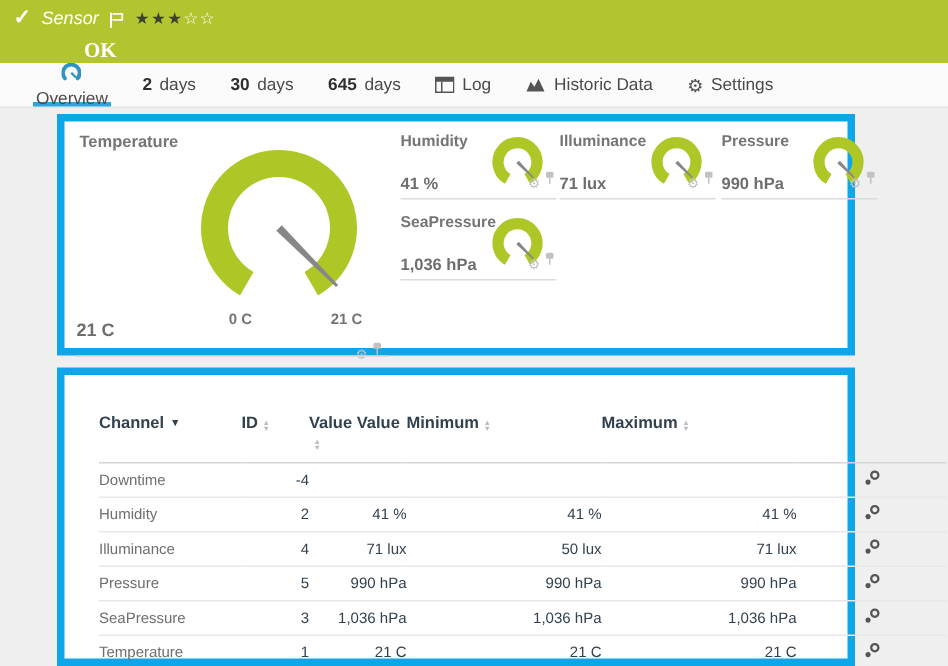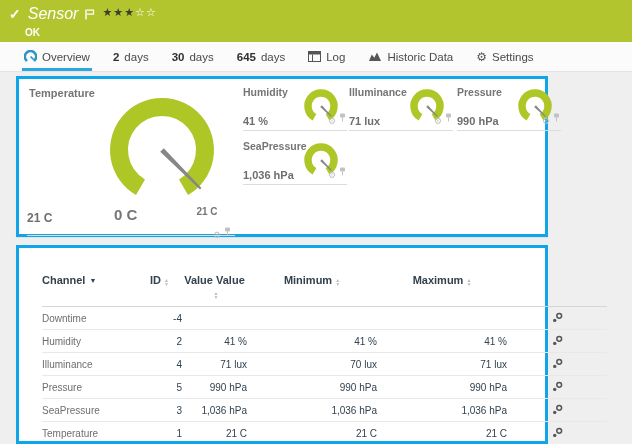--- a/index.html
+++ b/index.html
@@ -3,49 +3,49 @@
 <meta charset="utf-8">
 <style>
   * { margin:0; padding:0; box-sizing:border-box; }
   html,body { width:632px; height:444px; overflow:hidden;
     font-family:"Liberation Sans", sans-serif; background:#efefef; }
 
   
   .hdr { height:42px; background:#b2c52f; color:#fff; position:relative; }
   .hdr-row1 { display:flex; align-items:baseline; gap:7px; padding:5px 0 0 9px; }
   .check { font-size:14px; font-weight:bold; line-height:12px; }
-  .kind { font-style:italic; font-size:16px; }
+  .kind { font-style:italic; font-size:12px; }
   .title { font-size:15px; font-weight:bold; letter-spacing:.2px; }
   .flagwrap { align-self:flex-start; margin-top:1px; }
   .stars { font-size:11px; letter-spacing:1px; align-self:flex-start; margin-top:1px; }
   .stars .on { color:#3c4030; }
   .stars .off { color:#ffffff; }
-  .status { font-size:10px; font-weight:bold; margin:3px 0 0 25px; }
+  .status { font-size:14px; font-weight:bold; margin:3px 0 0 56px;font-family:Liberation Serif, serif; }
 
   
   .tabbar { height:30px; background:#fbfbfb; border-bottom:1px solid #e3e3e3;
     display:flex; align-items:stretch; padding-left:22px; gap:19px; }
   .tab { display:flex; align-items:center; gap:5px; font-size:11.5px; color:#4a4a4a;
     cursor:pointer; padding:0 2px; white-space:nowrap; }
-  .tab.active { box-shadow:inset 0 -3px 0 #29a7df; }
+  .tab.active { box-shadow:inset 0 -3px 0 #29a7df;flex-direction:column; }
   .tab b { color:#2f2f2f; }
   .tab .glyph { display:flex; align-items:center; }
   .gearchar { font-family:"DejaVu Sans", sans-serif; font-size:12px; color:#555; line-height:12px; }
 
   
-  .card { position:absolute; left:16px; width:532px; background:#fff;
-    border:3px solid #0ea5e9; box-shadow:0 1px 1px rgba(0,0,0,.05); }
+  .card { position:absolute; left:38px; width:532px; background:#fff;
+    border:5px solid #0ea5e9; box-shadow:0 1px 1px rgba(0,0,0,.05); }
   #gauge-card { top:76px; height:161px; }
   #table-card { top:245px; height:199px; }
 
   
   .t-name { position:absolute; left:10px; top:8px; font-size:11px; font-weight:bold; color:#757575; }
   .big-gauge { position:absolute; left:83px; top:11px; }
-  .g-min { position:absolute; left:95px; top:127px; width:30px; text-align:left;
-    font-size:15px; font-weight:bold; color:#757575; }
+  .g-min { position:absolute; left:95px; top:127px; width:30px; text-align:right;
+    font-size:10px; font-weight:bold; color:#757575; }
   .g-max { position:absolute; left:168px; top:127px; width:40px; text-align:center;
     font-size:10px; font-weight:bold; color:#757575; }
   .t-value { position:absolute; left:8px; top:132px; font-size:12px; font-weight:bold; color:#6e6e6e; }
   .cell-icons { display:flex; align-items:flex-end; gap:3px; }
   .t-icons { position:absolute; left:194px; top:143px; }
   .t-divider { position:absolute; left:8px; top:156px; width:208px; height:1px; background:#dcdcdc; }
   .mini-gear { font-family:"DejaVu Sans", sans-serif; font-size:9px; color:#c2c2c2; line-height:9px; }
 
   
   .sc { position:absolute; width:104px; height:46px; border-bottom:1px solid #dcdcdc; }
@@ -55,21 +55,21 @@
   .sc-s { left:224px; top:60px; }
   .sc-name { position:absolute; left:0; top:1px; font-size:10.5px; font-weight:bold; color:#757575; }
   .sc-gauge { position:absolute; left:60px; top:4px; }
   .sc-value { position:absolute; left:0; bottom:3px; font-size:11px; font-weight:bold; color:#6e6e6e; }
   .sc-icons { position:absolute; right:1px; bottom:4px; }
 
   
   table { border-collapse:collapse; margin:24px 0 0 23px; table-layout:fixed; width:565px; }
   col.c-chan{width:95px;} col.c-id{width:45px;} col.c-last{width:65px;}
   col.c-min{width:130px;} col.c-max{width:130px;} col.c-tools{width:100px;}
-  th { font-size:11px; font-weight:bold; color:#32414e; vertical-align:top; text-align:center;
+  th { font-size:11px; font-weight:bold; color:#32414e; vertical-align:top; text-align:left;
     padding:2px 0 6px 0; line-height:13px; border-bottom:1px solid #d6d6d6; cursor:pointer; }
   th.chan { text-align:left; }
   td { font-size:10px; height:23px; border-bottom:1px solid #e8e8e8; padding:0; }
   td.chan { color:#6e6e6e; text-align:left; }
   td.val { color:#32414e; text-align:right; }
   td.tools { text-align:center; }
   .caret { font-size:7px; color:#32414e; margin-left:4px; vertical-align:1px; }
   .sort { display:inline-flex; flex-direction:column; font-size:5px; line-height:4px;
     color:#bcbcbc; margin-left:3px; vertical-align:2px; }
   .wrench { cursor:pointer; }
@@ -294,21 +294,21 @@
         <td class="val">41 %</td>
         <td class="tools"><span class="wrench"><svg width="11" height="11" viewBox="0 0 11 11">
                 <circle cx="7.2" cy="3.8" r="2.4" fill="none" stroke="#555" stroke-width="1.5"></circle>
                 <circle cx="2.7" cy="8.4" r="1.7" fill="#555"></circle>
               </svg></span></td>
       </tr>
       <tr>
         <td class="chan">Illuminance</td>
         <td class="val">4</td>
         <td class="val">71 lux</td>
-        <td class="val">70 lux</td>
+        <td class="val">50 lux</td>
         <td class="val">71 lux</td>
         <td class="tools"><span class="wrench"><svg width="11" height="11" viewBox="0 0 11 11">
                 <circle cx="7.2" cy="3.8" r="2.4" fill="none" stroke="#555" stroke-width="1.5"></circle>
                 <circle cx="2.7" cy="8.4" r="1.7" fill="#555"></circle>
               </svg></span></td>
       </tr>
       <tr>
         <td class="chan">Pressure</td>
         <td class="val">5</td>
         <td class="val">990 hPa</td>

